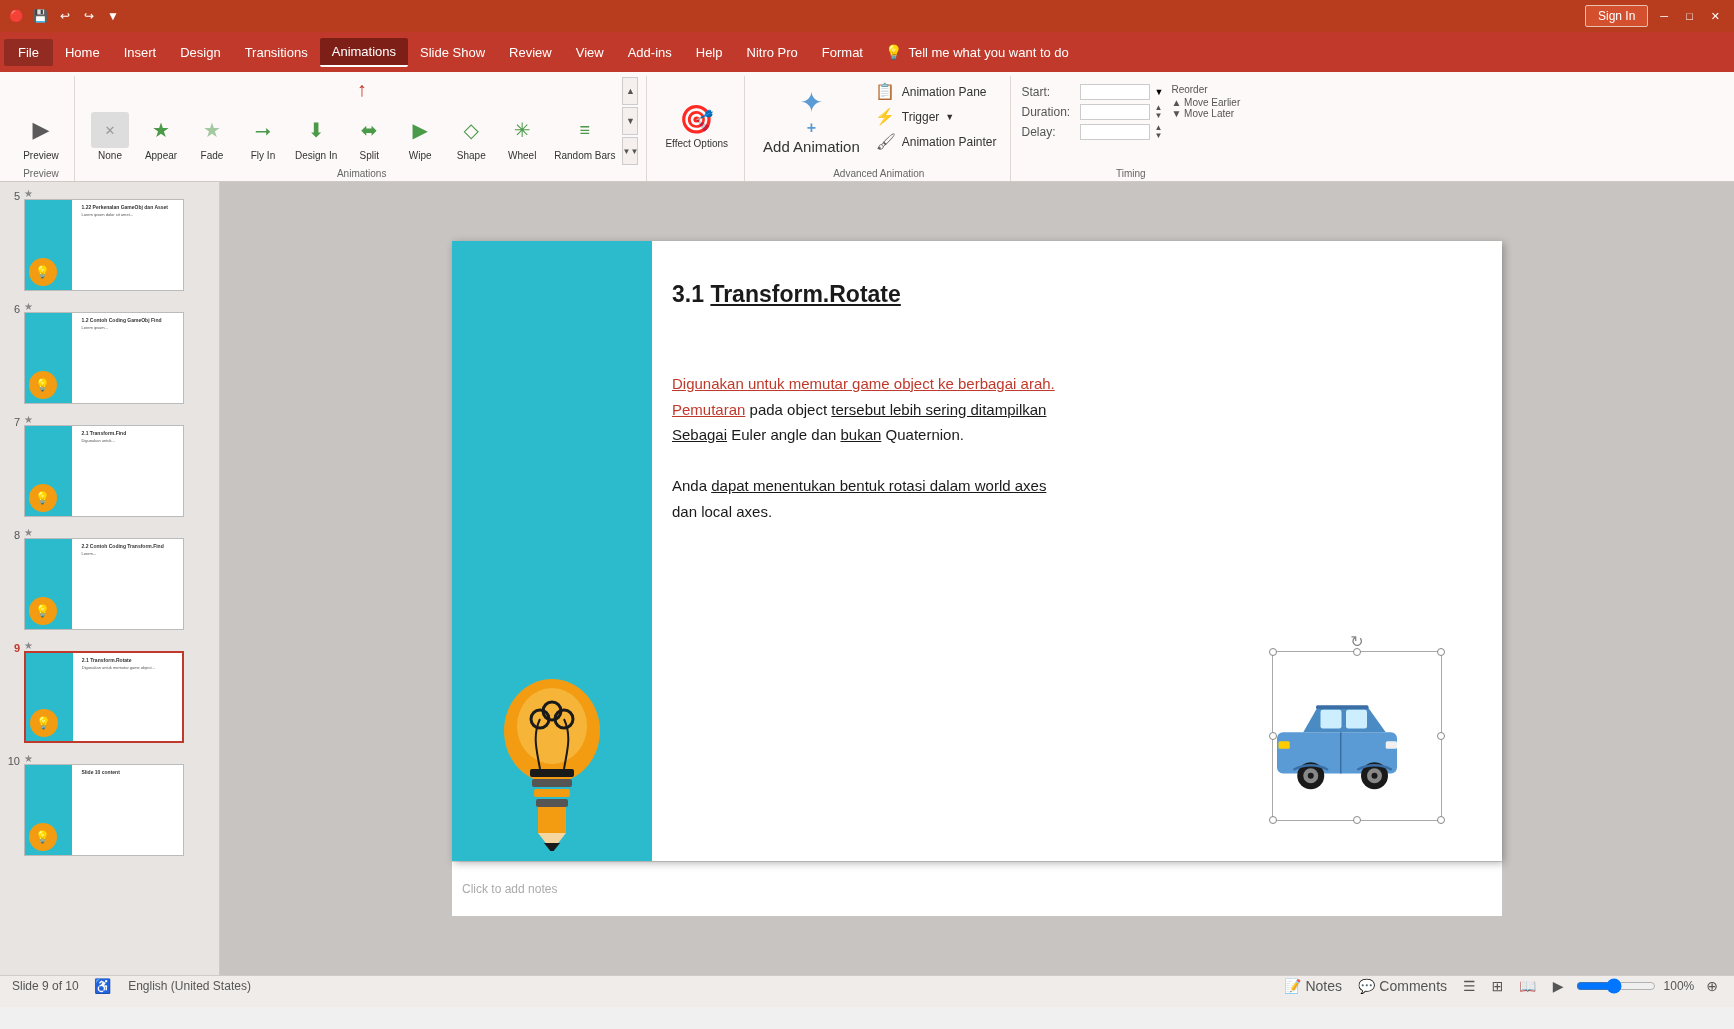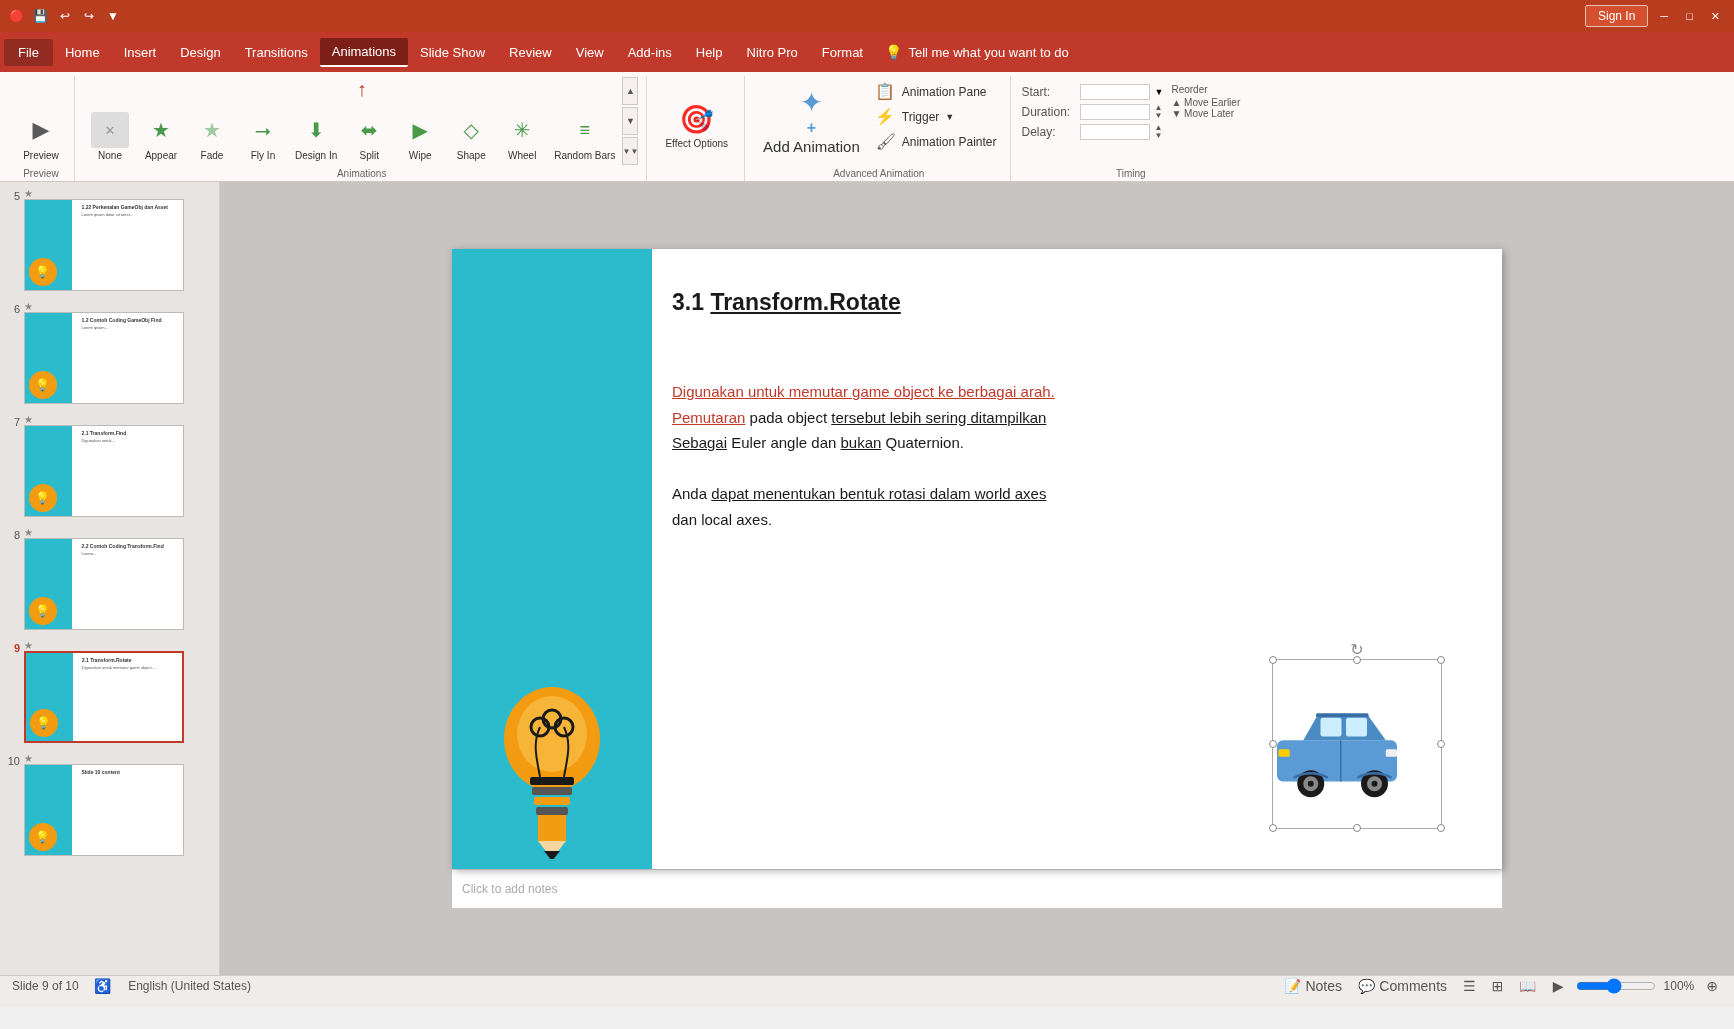--- a/index.html
+++ b/index.html
@@ -724,21 +724,21 @@
           <circle cx="150" cy="128" r="18" fill="#1a1a1a"></circle>
           <circle cx="150" cy="128" r="10" fill="#888"></circle>
           <circle cx="150" cy="128" r="4" fill="#1a1a1a"></circle>
 
           <path d="M42 120 Q65 108 88 120" stroke="#3a6ea5" stroke-width="3" fill="none"></path>
           <path d="M127 120 Q150 108 173 120" stroke="#3a6ea5" stroke-width="3" fill="none"></path>
         </svg>
       </div>
     </div>
 
-    <div style="width:1050px; background:white; border-top:1px solid #ddd; padding:12px 10px; font-size:12px; color:#aaa; cursor:text;">
+    <div style="width:1050px; background:white; border-top:1px solid #ddd; padding:20px 10px; font-size:12px; color:#aaa; cursor:text;">
       <span>Click to add notes</span>
     </div>
   </div>
 </div>
 
 <div class="status-bar">
   <div class="status-left">
     <span>Slide 9 of 10</span>
     <span class="status-icon">♿</span>
     <span>English (United States)</span>

